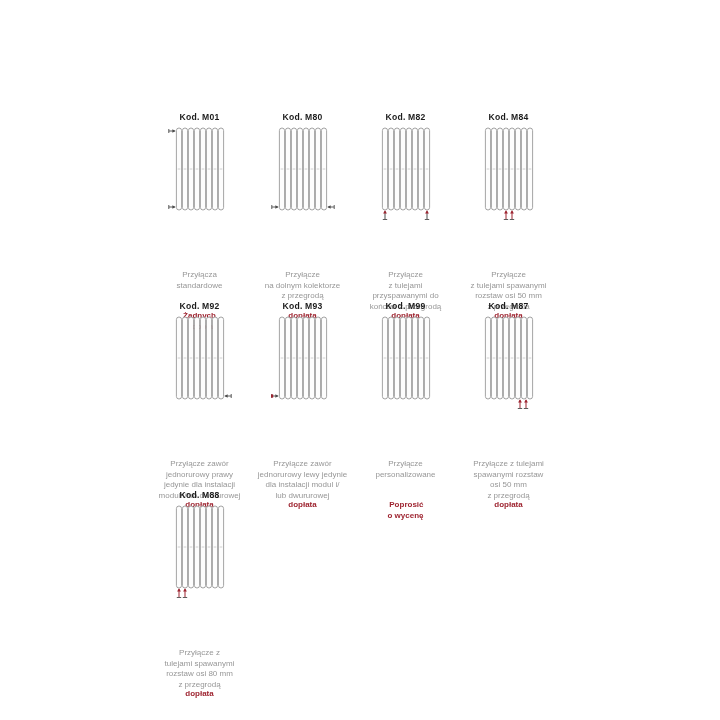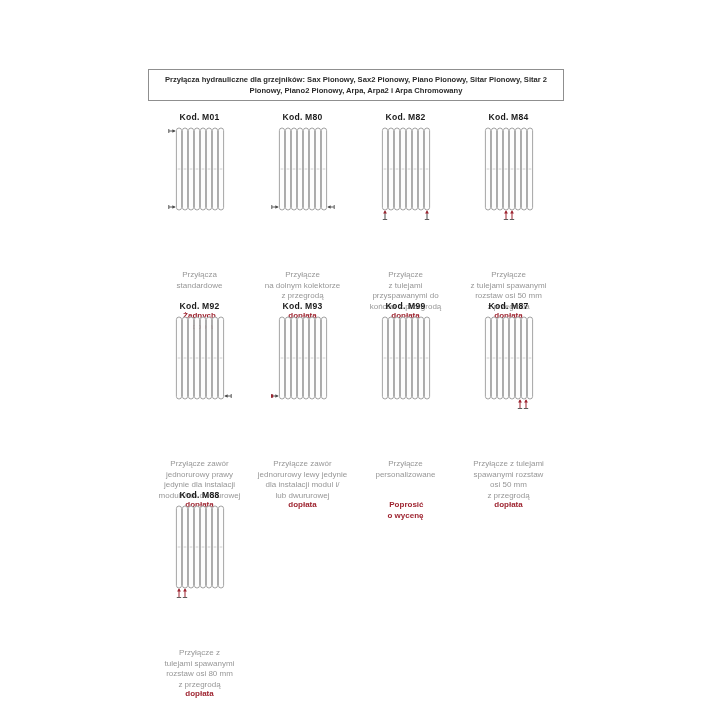--- a/index.html
+++ b/index.html
@@ -24,23 +24,20 @@
   .note{
     font-size:8px;font-weight:bold;text-align:right;line-height:1.35;
     white-space:pre-line;margin-top:8px;
   }
 </style>
 </head>
 <body>
 
 <div class="page">
 
-  <div class="header-box">
-    <span>Przyłącza hydrauliczne dla grzejników: Sax Pionowy, Sax2 Pionowy, Piano Pionowy, Sitar Pionowy, Sitar 2 Pionowy, Piano2 Pionowy, Arpa, Arpa2 i Arpa Chromowany</span>
-  </div>
 
   <div class="grid">
     <div class="cell">
       <div class="kod">Kod. M01</div>
       <div class="radiator"><svg xmlns="http://www.w3.org/2000/svg" viewBox="0 0 64 100" width="64" height="100">
             <rect x="8.4" y="4" width="5.2" height="82" rx="2.6" fill="#fdfdfd" stroke="#9a9a9a" stroke-width="0.9"></rect>
             <line x1="9.7" y1="45" x2="12.3" y2="45" stroke="#c4c4c4" stroke-width="0.8"></line>
             <rect x="14.4" y="4" width="5.2" height="82" rx="2.6" fill="#fdfdfd" stroke="#9a9a9a" stroke-width="0.9"></rect>
             <line x1="15.7" y1="45" x2="18.3" y2="45" stroke="#c4c4c4" stroke-width="0.8"></line>
             <rect x="20.4" y="4" width="5.2" height="82" rx="2.6" fill="#fdfdfd" stroke="#9a9a9a" stroke-width="0.9"></rect>

